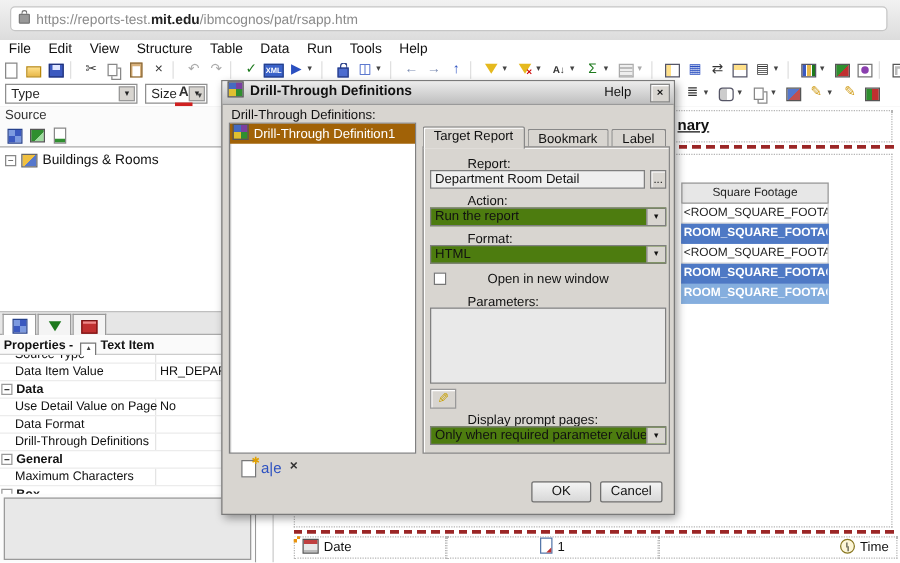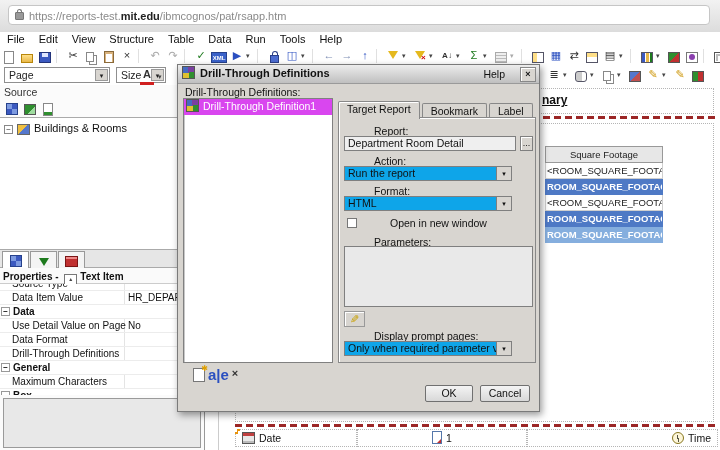--- a/index.html
+++ b/index.html
@@ -106,40 +106,40 @@
 
   
   .dlg{left:177px;top:64px;width:363px;height:348px;background:#d8d5d0;border:1px solid #7a7a7a;box-shadow:2px 3px 7px rgba(0,0,0,.4);z-index:10;box-sizing:border-box;font-size:10.5px;color:#111;}
   .dlg-title{position:absolute;left:0;top:0;right:0;height:18px;background:linear-gradient(#ececec,#bfbfbf);border-bottom:1px solid #9a9a9a;line-height:17px;font-weight:bold;font-size:11px;}
   .ic-dt{display:inline-block;width:11px;height:11px;vertical-align:-2px;margin:0 5px 0 4px;background:conic-gradient(#7a3fa0 0 25%,#2f8f2f 25% 50%,#e0c030 50% 75%,#456ac0 75%);border:1px solid #555;}
   .dlg-help{position:absolute;right:34px;top:1px;font-weight:normal;font-size:10.5px;color:#111;}
   .dlg-x{position:absolute;right:3px;top:2px;width:14px;height:13px;background:#d8d5d0;border:1px solid #888;box-shadow:inset 1px 1px 0 #fff;text-align:center;line-height:12px;font-size:9px;font-weight:bold;}
   .dlg-listlabel{position:absolute;left:7px;top:21px;}
   .dlg-list{position:absolute;left:5px;top:33px;width:150px;height:265px;background:#fff;border:1px solid #808080;box-shadow:inset 1px 1px 0 #c8c8c8;box-sizing:border-box;}
   .dlg-item{height:16px;line-height:15px;white-space:nowrap;overflow:hidden;}
-  .dlg-item.sel{background:#d946ef;color:#fff;}
+  .dlg-item.sel{background:#a16207;color:#fff;}
   .dlg-item .ic-dt{margin:0 4px 0 2px;}
   .tabs{position:absolute;left:160px;top:36px;height:17px;white-space:nowrap;}
   .tab{display:inline-block;height:15px;line-height:15px;padding:0 8px;background:#d8d5d0;border:1px solid #888;border-bottom:none;border-radius:2px 2px 0 0;margin-right:2px;vertical-align:bottom;}
   .tab.on{height:17px;position:relative;z-index:3;box-shadow:inset 1px 1px 0 #fff;}
   .tpanel{position:absolute;left:160px;top:52px;width:198px;height:246px;background:#d8d5d0;border:1px solid #888;box-shadow:inset 1px 1px 0 #fff;box-sizing:border-box;}
   .flab{position:absolute;left:6px;white-space:nowrap;padding-left:29px;}
   .field{position:absolute;left:5px;width:172px;height:15px;background:#efefef;border:1px solid #7f7f7f;box-sizing:border-box;line-height:13px;padding-left:3px;white-space:nowrap;overflow:hidden;}
   .browse{position:absolute;left:181px;width:13px;height:15px;background:#d8d5d0;border:1px solid #7f7f7f;box-shadow:inset 1px 1px 0 #fff;text-align:center;line-height:12px;box-sizing:border-box;font-size:9px;}
-  .combo{position:absolute;left:5px;width:168px;height:15px;background:#0ea5e9;border:1px solid #7f7f7f;box-sizing:border-box;line-height:13px;padding-left:3px;white-space:nowrap;overflow:hidden;}
+  .combo{position:absolute;left:5px;width:189px;height:15px;background:#4d7c0f;border:1px solid #7f7f7f;box-sizing:border-box;line-height:13px;padding-left:3px;white-space:nowrap;overflow:hidden;}
   .combo .carr{position:absolute;right:0;top:0;bottom:0;width:14px;background:#d8d5d0;border-left:1px solid #7f7f7f;text-align:center;font-size:7px;line-height:13px;}
   .cbx{position:absolute;left:8px;width:10px;height:10px;background:#fff;border:1px solid #777;box-sizing:border-box;}
   .parambox{position:absolute;left:5px;top:128px;width:189px;height:61px;background:#e9e9e9;border:1px solid #7f7f7f;box-sizing:border-box;}
   .pencilbtn{position:absolute;left:5px;top:193px;width:21px;height:16px;border:1px solid #999;background:#d8d5d0;box-shadow:inset 1px 1px 0 #fff;text-align:center;line-height:15px;box-sizing:border-box;}
   .pencil{color:#c8a000;font-size:11px;display:inline-block;transform:scaleX(-1);}
   .dlg-tools{position:absolute;left:12px;top:302px;height:16px;white-space:nowrap;}
   .dt-ic{display:inline-block;width:18px;text-align:center;font-size:11px;vertical-align:top;}
   .ic-adddef{display:inline-block;width:10px;height:12px;background:#fff;border:1px solid #777;position:relative;margin-top:1px;}
   .ic-adddef::after{content:"✱";position:absolute;right:-4px;top:-5px;color:#e0a000;font-size:8px;}
-  .ic-rename{font-size:15px;font-weight:bold;color:#2a4fc0;line-height:15px;}
+  .ic-rename{font-size:12px;font-weight:normal;color:#2a4fc0;line-height:15px;}
   .btn{position:absolute;height:17px;background:linear-gradient(#f4f4f4,#d8d8d8);border:1px solid #707070;border-radius:2px;text-align:center;line-height:15px;box-sizing:border-box;font-size:10.5px;}
   .btn.ok{left:247px;top:320px;width:48px;}
   .btn.cancel{left:302px;top:320px;width:50px;}
 </style>
 </head>
 <body>
 
 <div class="abs chrome">
   <div class="abs addr"><span class="lock"></span><span>https://reports-test.</span><b>mit.edu</b><span>/ibmcognos/pat/rsapp.htm</span></div>
 </div>
@@ -147,21 +147,21 @@
 <div class="abs menubar">
   <span>File</span><span>Edit</span><span>View</span><span>Structure</span><span>Table</span><span>Data</span><span>Run</span><span>Tools</span><span>Help</span>
 </div>
 
 <div class="abs tb1">
   <span class="tbi"><span class="sq doc"></span></span><span class="tbi"><span class="sq folder"></span></span><span class="tbi"><span class="sq floppy"></span></span><span class="tbsep"></span><span class="tbi dark">✂</span><span class="tbi"><span class="sq copy"></span></span><span class="tbi"><span class="sq paste"></span></span><span class="tbi dark">×</span><span class="tbsep"></span><span class="tbi gray">↶</span><span class="tbi gray">↷</span><span class="tbsep"></span><span class="tbi green">✓</span><span class="tbi"><span class="sq xmlchip">XML</span></span><span class="tbi blue">▶</span><span class="dd">▾</span><span class="tbsep"></span><span class="tbi"><span class="sq lockb"></span></span><span class="tbi blue">◫</span><span class="dd">▾</span><span class="tbsep"></span><span class="tbi steel">←</span><span class="tbi steel">→</span><span class="tbi blue">↑</span><span class="tbsep"></span><span class="tbi"><span class="funnel"></span></span><span class="dd">▾</span><span class="tbi"><span class="funnel red"></span></span><span class="dd">▾</span><span class="tbi tinytxt">A↓</span><span class="dd">▾</span><span class="tbi green">Σ</span><span class="dd">▾</span><span class="tbi"><span class="sq calcg"></span></span><span class="dd gray">▾</span><span class="tbsep"></span><span class="tbi"><span class="sq hf"></span></span><span class="tbi blue">▦</span><span class="tbi dark">⇄</span><span class="tbi"><span class="sq hf" style="background:linear-gradient(#ffe089 0 4px,#fff 4px);"></span></span><span class="tbi dark">▤</span><span class="dd">▾</span><span class="tbsep"></span><span class="tbi"><span class="sq chart"></span></span><span class="dd">▾</span><span class="tbi"><span class="sq map"></span></span><span class="tbi"><span class="sq img"></span></span><span class="tbsep"></span><span class="tbi"><span class="sq brd"></span></span>
 </div>
 
 <div class="abs tb2">
   <div class="selbox" style="left:4px;top:2px;width:106px;">
-      <span class="sval">Page</span>
+      <span class="sval">Type</span>
       <span class="sarr">▾</span>
     </div>
   <div class="selbox" style="left:116px;top:2px;width:50px;">
       <span class="sval">Size</span>
       <span class="sarr">▾</span>
     </div>
   <span class="colorA">A</span>
   <span class="dd" style="position:absolute;left:158px;top:4px;">▾</span>
   <div class="tb2right"><span class="tbi dark">≣</span><span class="dd">▾</span><span class="tbi"><span class="sq hf" style="background:linear-gradient(90deg,#ccc 0 6px,#fff 6px);border-radius:3px;"></span></span><span class="dd">▾</span><span class="tbi"><span class="sq copy"></span></span><span class="dd">▾</span><span class="tbi"><span class="sq map" style="background:linear-gradient(135deg,#5577cc 0 50%,#c05050 50%);"></span></span><span class="tbi gold">✎</span><span class="dd">▾</span><span class="tbi gold">✎</span><span class="tbi"><span class="sq cond"></span></span></div>
 </div>

